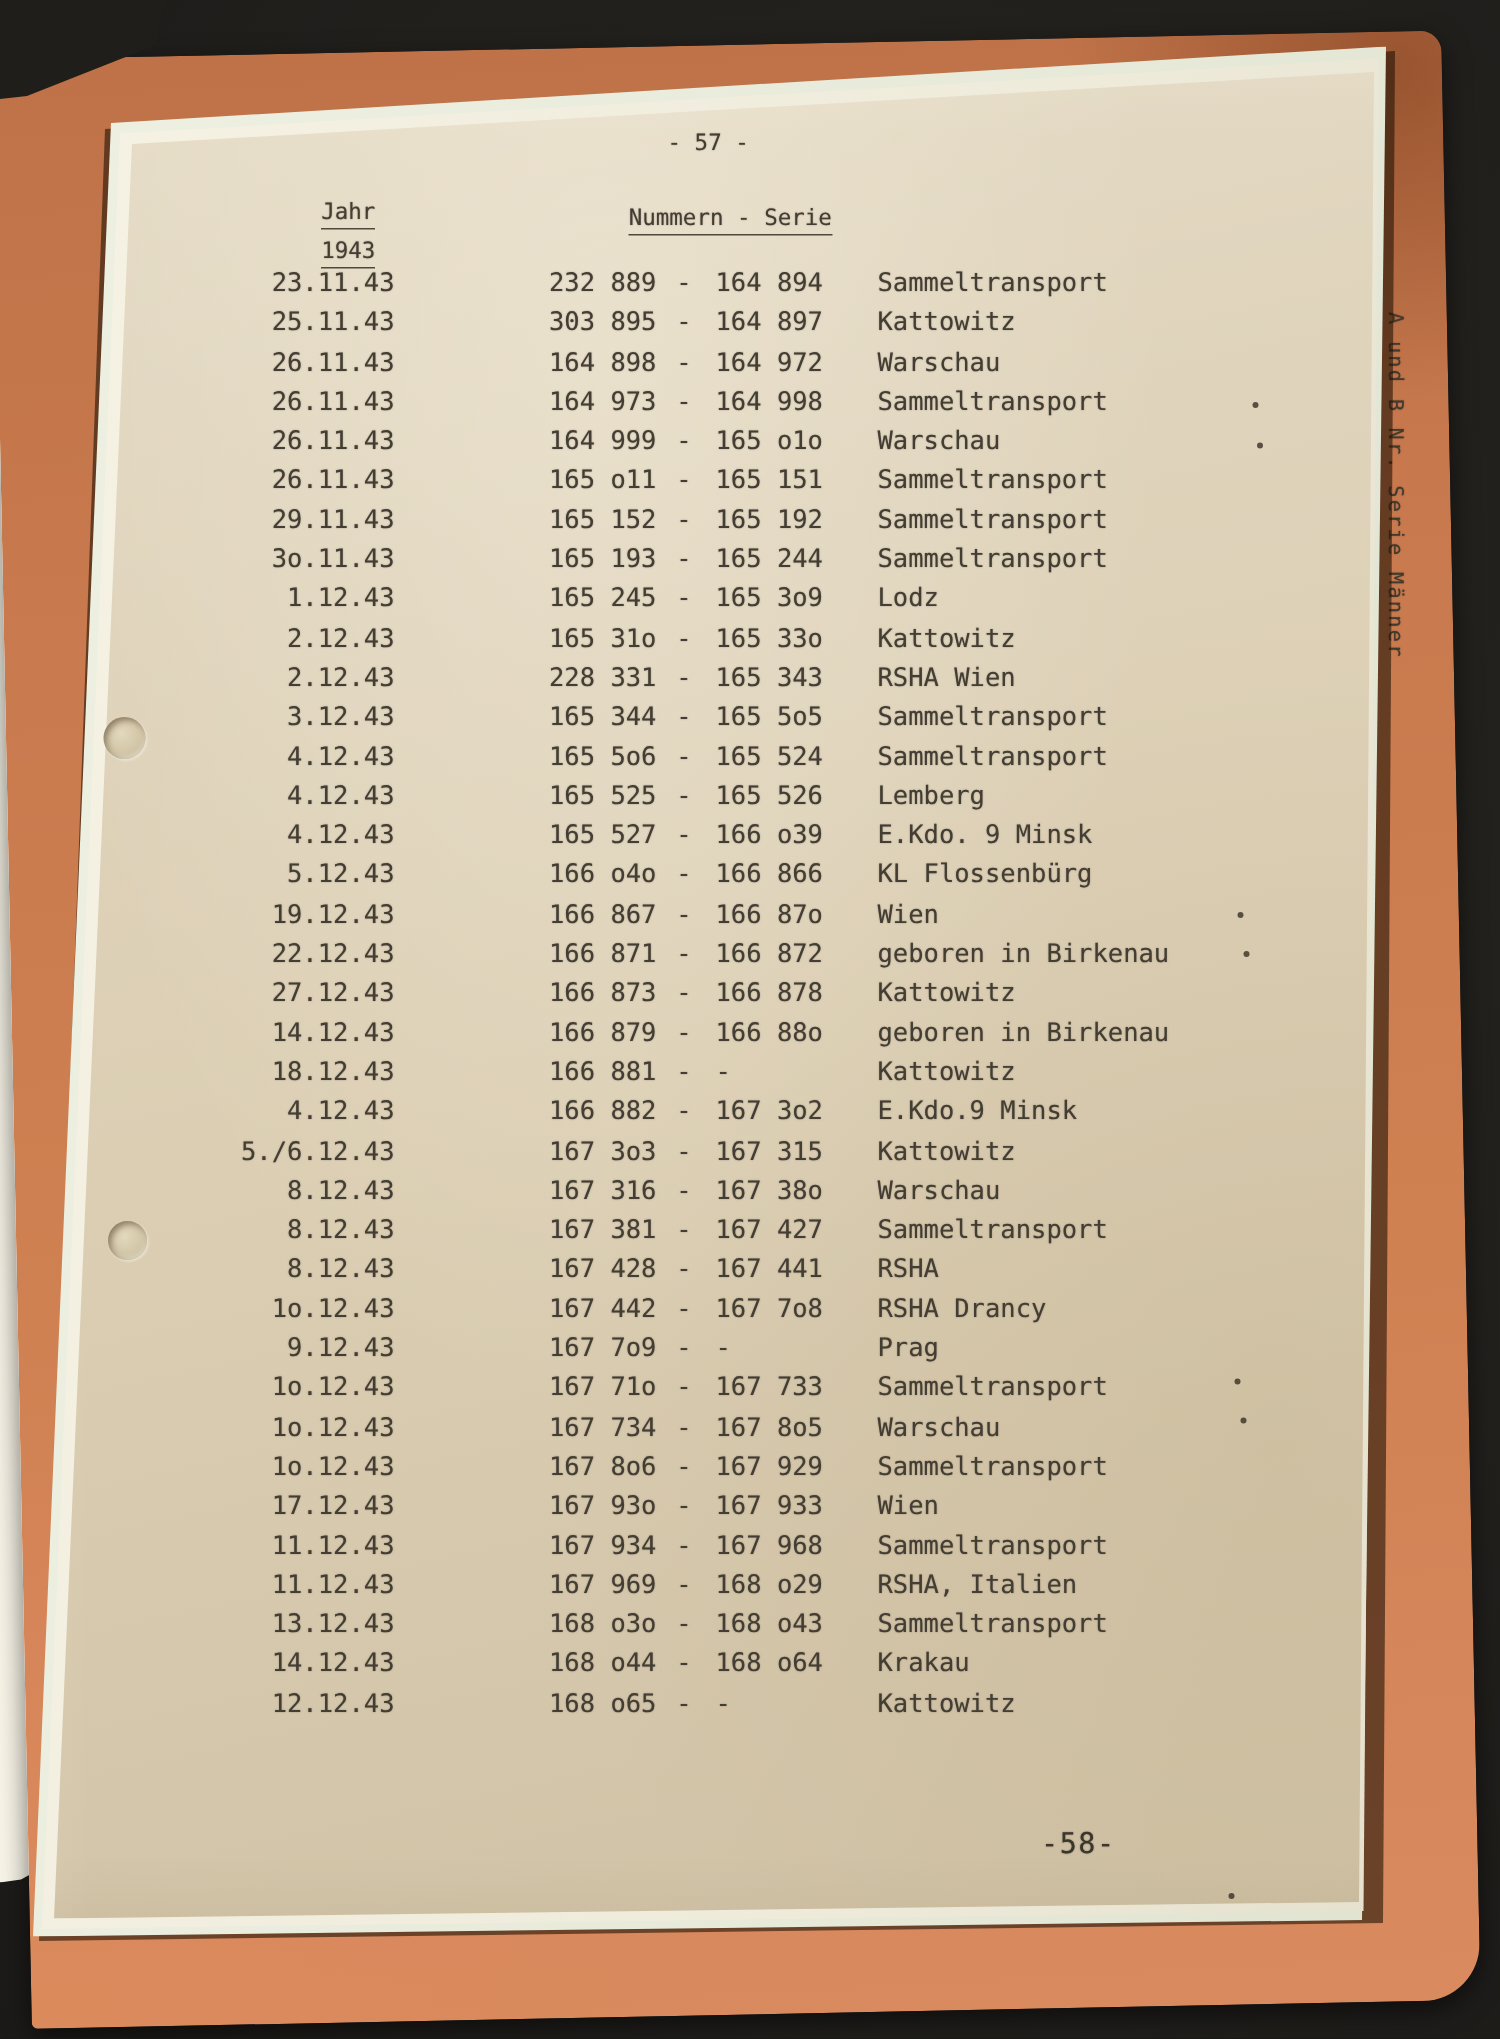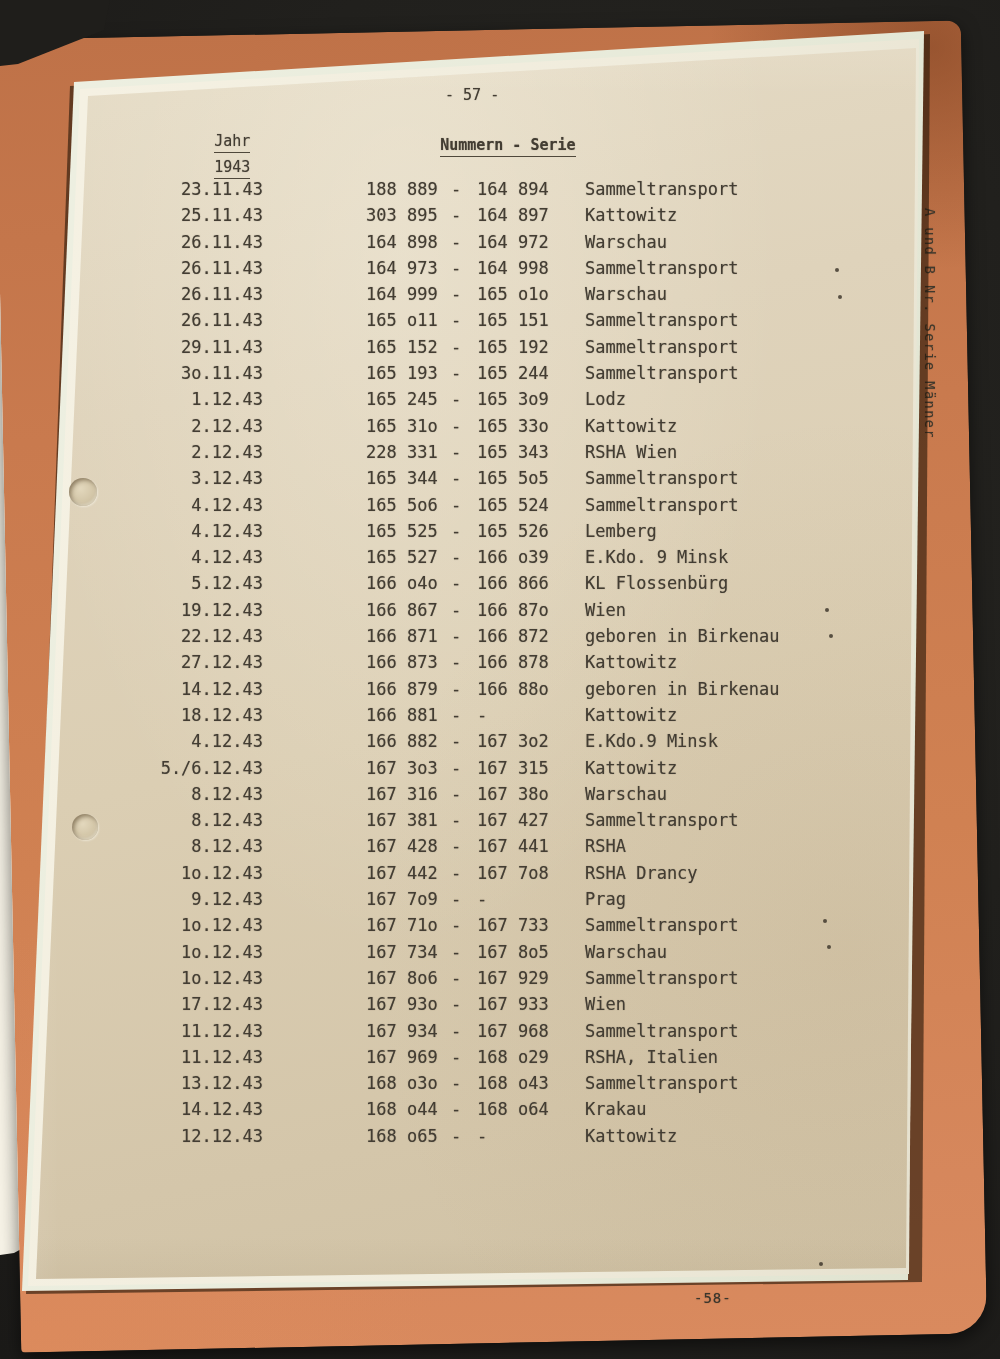--- a/index.html
+++ b/index.html
@@ -75,21 +75,21 @@
   .row span{position:absolute;top:5px;color:#433d33;font-size:17px;line-height:1;
             text-shadow:0 0 1px rgba(62,56,44,0.5);white-space:pre;}
   .c-date{left:150px;width:113px;text-align:right;}
   .c-from{left:366px;}
   .c-sep{left:446px;width:20px;text-align:center;}
   .c-to{left:477px;}
   .c-origin{left:585px;}
 
   .pencil-dot{position:absolute;width:4px;height:4px;border-radius:50%;background:rgba(55,48,38,0.8);}
 
-  .footer-num{position:absolute;left:694px;top:1290px;font-size:14px;letter-spacing:1px;
+  .footer-num{position:absolute;left:694px;top:1218px;font-size:19px;letter-spacing:1px;
               color:#3b362c;text-shadow:0 0 1px rgba(59,54,44,0.7);}
 </style>
 </head>
 <body>
 
 <div id="scene">
 
   <div class="layer left-pages"></div>
 
   <div class="folder"></div>
@@ -108,28 +108,28 @@
   <div class="hole h2"></div>
 
   <div class="tw" style="left:445px;top:88px;">- 57 -</div>
 
   <div class="tw" style="left:178px;top:119px;">
     <span class="underline">Jahr</span>
   </div>
   <div class="tw" style="left:178px;top:145px;">
     <span class="underline">1943</span>
   </div>
-  <div class="tw" style="left:404px;top:123px;font-weight:bold;">
+  <div class="tw" style="left:383px;top:123px;">
     <span class="underline">Nummern - Serie</span>
   </div>
 
   <div class="table">
       <div class="row">
         <span class="c-date">23.11.43</span>
-        <span class="c-from">188 889</span>
+        <span class="c-from">232 889</span>
         <span class="c-sep">-</span>
         <span class="c-to">164 894</span>
         <span class="c-origin">Sammeltransport</span>
       </div>
       <div class="row">
         <span class="c-date">25.11.43</span>
         <span class="c-from">303 895</span>
         <span class="c-sep">-</span>
         <span class="c-to">164 897</span>
         <span class="c-origin">Kattowitz</span>

